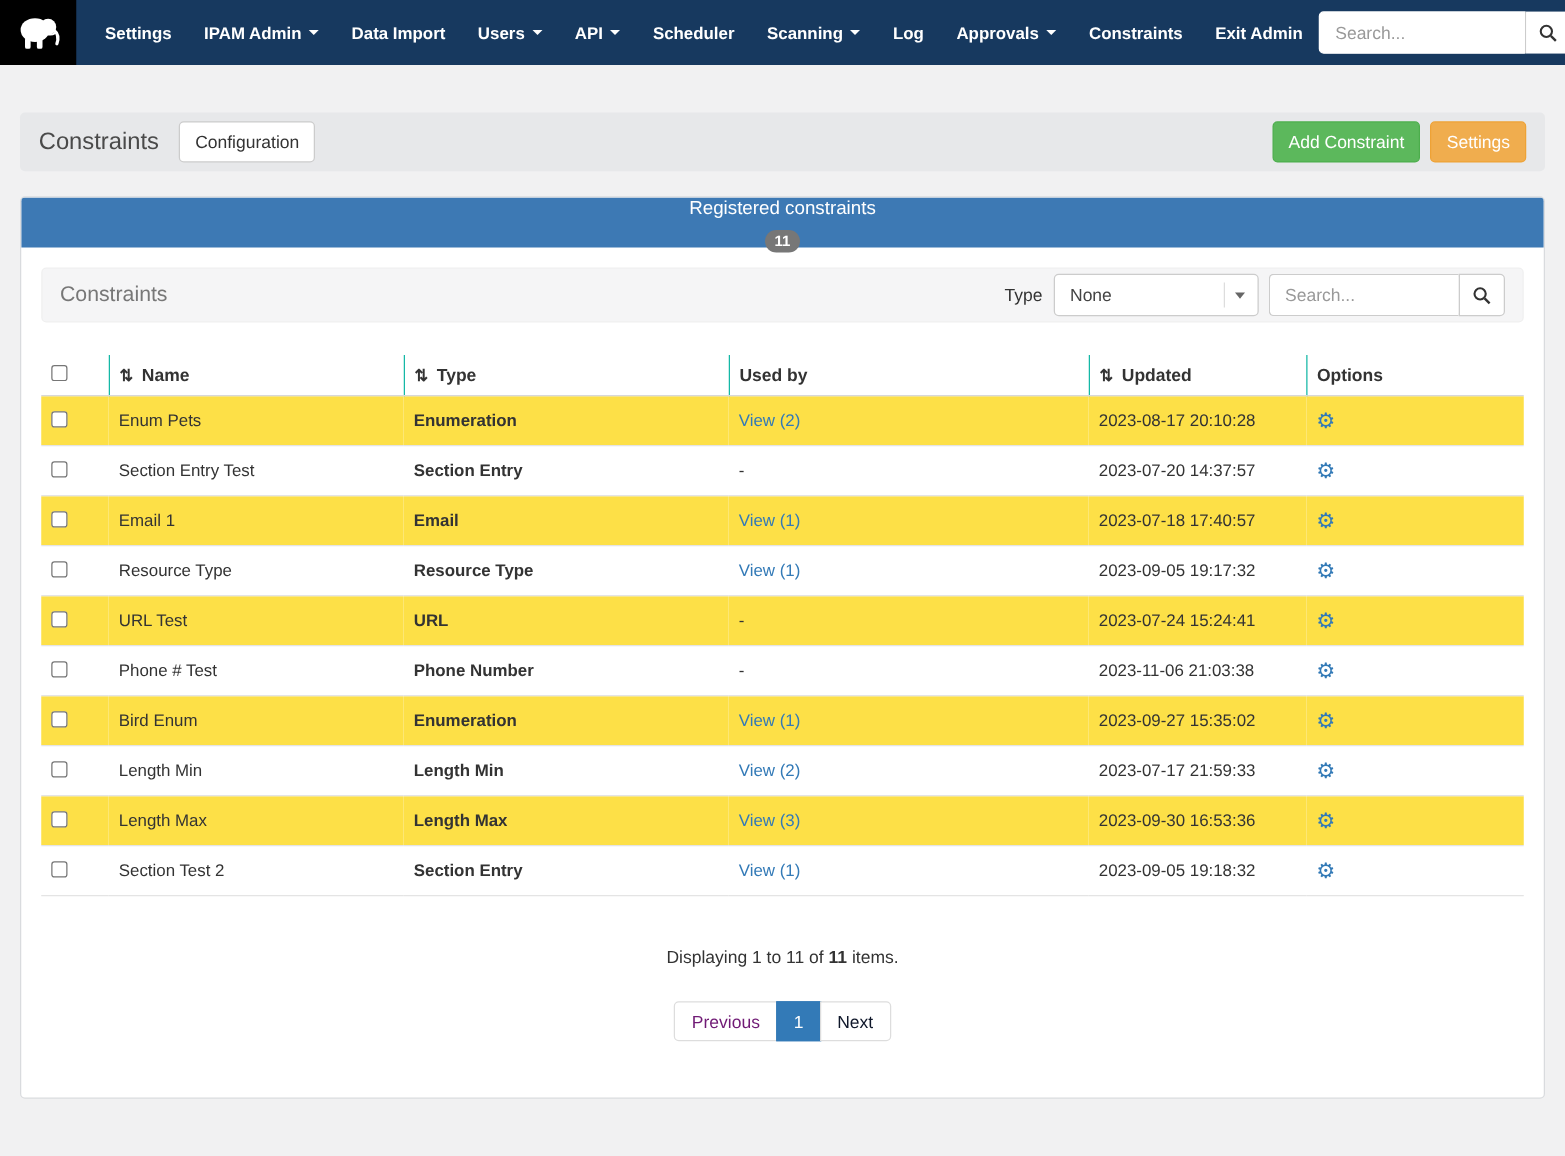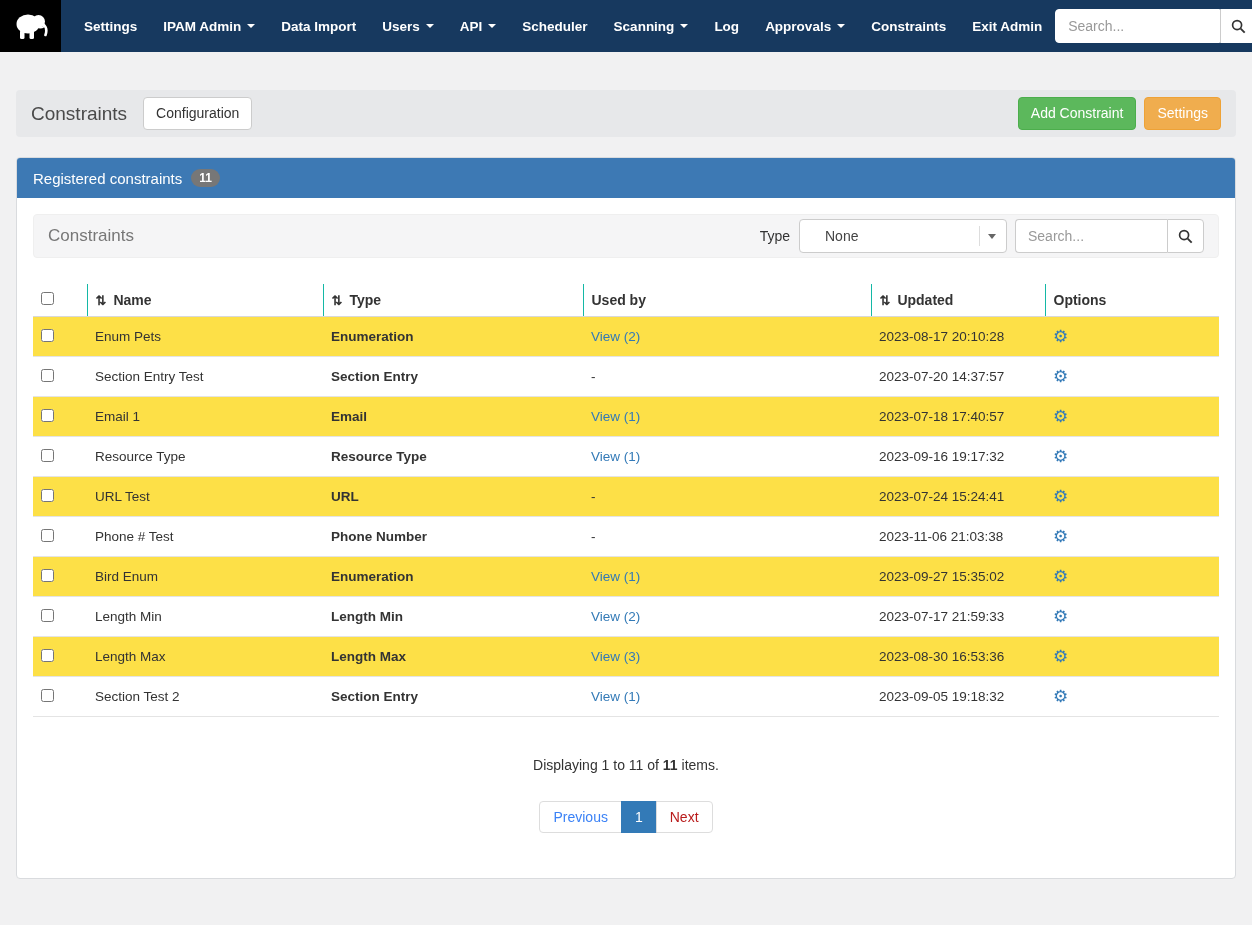--- a/index.html
+++ b/index.html
@@ -28,30 +28,30 @@
   .page-header { margin: 38px 16px 20px; background: #e7e8ea; border-radius: 4px; padding: 0 15px; height: 47px; display: flex; align-items: center; }
   .page-title { font-size: 19px; color: #4a4a4a; margin-right: 16px; }
   .btn { display: inline-block; border-radius: 4px; font-size: 14px; padding: 6px 12px; cursor: pointer; border: 1px solid transparent; font-family: inherit; line-height: 1.42; }
   .btn-default { background: #fff; border-color: #ccc; color: #333; }
   .btn-success { background: #5cb85c; border-color: #4cae4c; color: #fff; }
   .btn-warning { background: #f0ad4e; border-color: #eea236; color: #fff; }
   .header-actions { margin-left: auto; display: flex; gap: 8px; }
 
   
   .panel { margin: 0 16px; background: #fff; border: 1px solid #d9dbde; border-radius: 4px; overflow: hidden; }
-  .panel-heading { background: #3d79b4; color: #fff; padding: 0 16px; height: 40px; font-size: 15px; display: flex; align-items: center; gap: 9px; }
+  .panel-heading { background: #3d79b4; color: #fff; padding: 0 16px; height: 40px; font-size: 15px; display: flex; align-items: center; gap: 9px; flex-direction: column; }
   .badge { background: #777; color: #fff; border-radius: 10px; font-size: 12px; font-weight: bold; padding: 3px 8px; line-height: 1; }
   .panel-body { padding: 16px 16px 45px; }
 
   
   .toolbar { background: #f5f5f6; border: 1px solid #efefef; border-radius: 4px; padding: 5px 14px; display: flex; align-items: center; height: 44px; margin-bottom: 26px; }
   .toolbar-title { font-size: 17px; color: #777; }
   .toolbar-right { margin-left: auto; display: flex; align-items: center; }
   .type-label { margin-right: 9px; color: #333; }
-  .select { width: 208px; height: 34px; background: #fff; border: 1px solid #ccc; border-radius: 4px; display: flex; align-items: center; padding: 0 10px 0 25px; color: #444; cursor: pointer; }
+  .select { width: 164px; height: 34px; background: #fff; border: 1px solid #ccc; border-radius: 4px; display: flex; align-items: center; padding: 0 10px 0 12px; color: #444; cursor: pointer; }
   .sel-divider { width: 1px; height: 20px; background: #ddd; margin-left: auto; margin-right: 8px; }
   .sel-caret { width: 0; height: 0; border-top: 5px solid #666; border-left: 4px solid transparent; border-right: 4px solid transparent; }
   .toolbar-search { display: flex; margin-left: 8px; }
   .toolbar-search input { width: 152px; height: 34px; border: 1px solid #ccc; border-right: none; border-radius: 4px 0 0 4px; padding: 6px 12px; outline: none; font-family: inherit; font-size: 14px; color: #333; }
   .toolbar-search input::placeholder { color: #999; }
   .toolbar-search button { width: 37px; height: 34px; border: 1px solid #ccc; background: #fff; border-radius: 0 4px 4px 0; cursor: pointer; display: flex; align-items: center; justify-content: center; }
 
   
   table.grid { width: 100%; border-collapse: collapse; table-layout: fixed; border-bottom: 1px solid #e4e4e4; }
   .grid th { padding: 8px; text-align: left; font-weight: bold; font-size: 14px; color: #333; border-bottom: 1px solid #d8d8d8; border-right: 1px solid #14b8a6; white-space: nowrap; }
@@ -61,23 +61,23 @@
   .sort-icon { margin-right: 7px; font-size: 13px; color: #333; }
   .col-type-cell { font-weight: bold; }
   .grid a.view-link { color: #337ab7; cursor: pointer; }
   .gear { color: #337ab7; font-size: 17px; cursor: pointer; line-height: 1; }
   .grid input[type="checkbox"], th input[type="checkbox"] { width: 13px; height: 13px; cursor: pointer; }
 
   
   .summary { padding-top: 40px; text-align: center; font-size: 14px; color: #333; }
   .pagination { margin-top: 28px; display: flex; justify-content: center; }
   .page-btn { border: 1px solid #ddd; padding: 7px 13px; background: #fff; font-size: 14px; cursor: pointer; }
-  .page-btn.prev { border-radius: 4px 0 0 4px; color: #3b82f6; }
+  .page-btn.prev { border-radius: 4px 0 0 4px; color: #701a75; }
   .page-btn.active { background: #337ab7; border-color: #337ab7; color: #fff; margin-left: -1px; }
-  .page-btn.next { border-radius: 0 4px 4px 0; color: #b91c1c; margin-left: -1px; text-align: right; }
+  .page-btn.next { border-radius: 0 4px 4px 0; color: #0f172a; margin-left: -1px; text-align: right; }
 </style>
 </head>
 <body>
 
 <nav class="navbar">
   <div class="brand">
     <svg width="36" height="32" viewBox="0 0 36 32">
       <ellipse cx="15" cy="14" rx="11.5" ry="9.5" fill="#fff"></ellipse>
       <circle cx="25.5" cy="11.5" r="6.5" fill="#fff"></circle>
       <rect x="7" y="20" width="4.5" height="9" rx="1.5" fill="#fff"></rect>
@@ -194,21 +194,21 @@
             <td class="col-type-cell">Email</td>
             <td><a href="#" class="view-link">View (1)</a></td>
             <td>2023-07-18 17:40:57</td>
             <td><span class="gear">⚙</span></td>
           </tr>
           <tr>
             <td><input type="checkbox" style=""></td>
             <td>Resource Type</td>
             <td class="col-type-cell">Resource Type</td>
             <td><a href="#" class="view-link">View (1)</a></td>
-            <td>2023-09-16 19:17:32</td>
+            <td>2023-09-05 19:17:32</td>
             <td><span class="gear">⚙</span></td>
           </tr>
           <tr class="striped">
             <td><input type="checkbox" style=""></td>
             <td>URL Test</td>
             <td class="col-type-cell">URL</td>
             <td><span>-</span></td>
             <td>2023-07-24 15:24:41</td>
             <td><span class="gear">⚙</span></td>
           </tr>
@@ -234,21 +234,21 @@
             <td class="col-type-cell">Length Min</td>
             <td><a href="#" class="view-link">View (2)</a></td>
             <td>2023-07-17 21:59:33</td>
             <td><span class="gear">⚙</span></td>
           </tr>
           <tr class="striped">
             <td><input type="checkbox" style=""></td>
             <td>Length Max</td>
             <td class="col-type-cell">Length Max</td>
             <td><a href="#" class="view-link">View (3)</a></td>
-            <td>2023-08-30 16:53:36</td>
+            <td>2023-09-30 16:53:36</td>
             <td><span class="gear">⚙</span></td>
           </tr>
           <tr>
             <td><input type="checkbox" style=""></td>
             <td>Section Test 2</td>
             <td class="col-type-cell">Section Entry</td>
             <td><a href="#" class="view-link">View (1)</a></td>
             <td>2023-09-05 19:18:32</td>
             <td><span class="gear">⚙</span></td>
           </tr>

